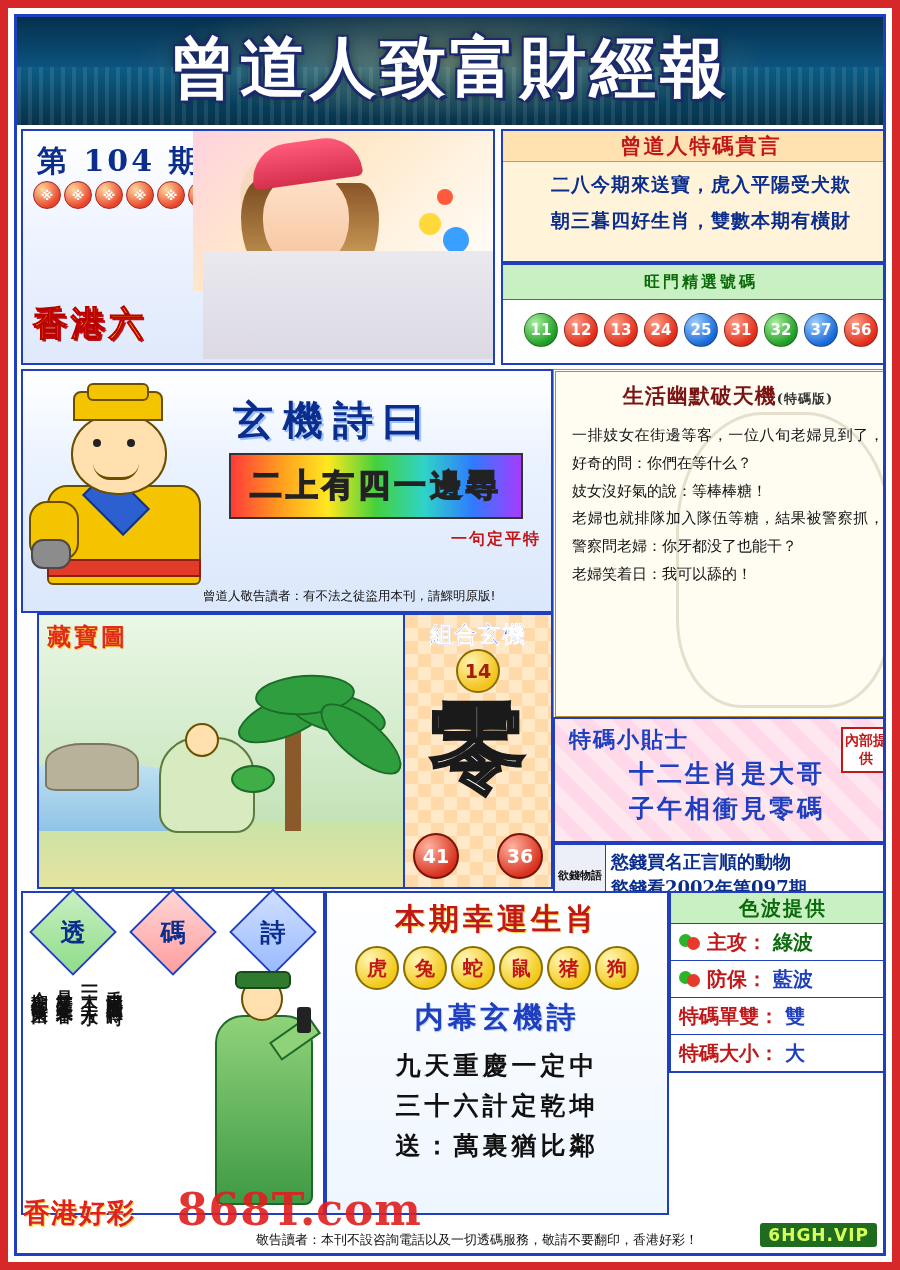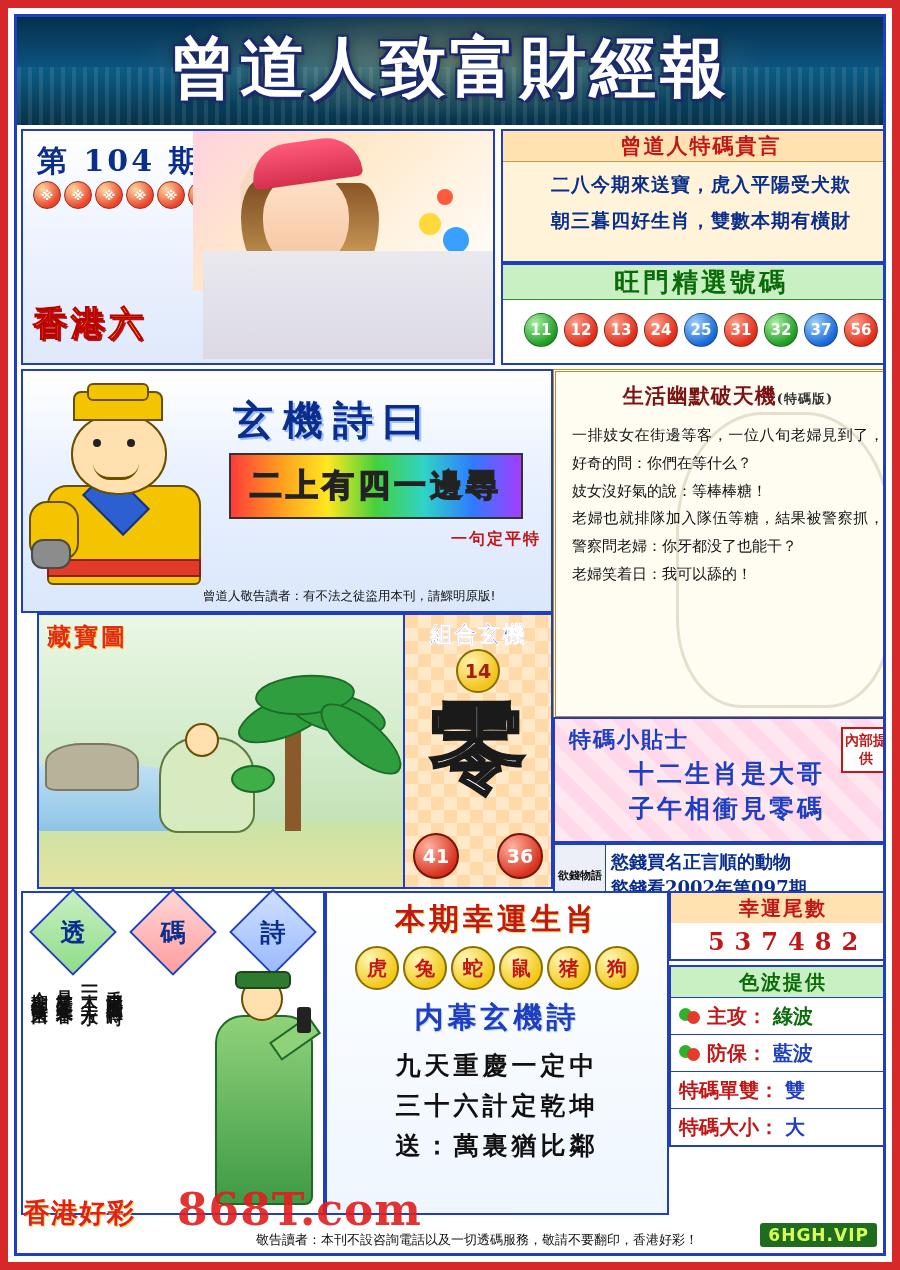--- a/index.html
+++ b/index.html
@@ -145,21 +145,21 @@
   }
 
   .hot-box{
     position:absolute;left:484px;top:138px;width:396px;height:98px;
     border:2px solid #1f3fbf;background:#ffffff;
   }
   .hot-head{
     height:34px;background:#c9f0c3;border-bottom:1px solid #2e8b2e;
     display:flex;align-items:center;justify-content:center;
     font-family:"DejaVu Serif","Liberation Serif",serif;
-    font-weight:bold;font-size:26px;color:#0b6b0b;letter-spacing:3px;
+    font-weight:bold;font-size:16px;color:#0b6b0b;letter-spacing:3px;
   }
   .hot-balls{display:flex;gap:6px;justify-content:center;padding-top:13px;}
   .ball{
     width:32px;height:32px;border-radius:50%;
     display:flex;align-items:center;justify-content:center;
     font-size:15px;font-weight:bold;color:#fff;
     border:1px solid rgba(0,0,0,.35);
   }
   .ball.r{background:radial-gradient(circle at 32% 28%,#ff9f8a,#e02b18 72%);}
   .ball.b{background:radial-gradient(circle at 32% 28%,#9fd0ff,#1567d6 72%);}
@@ -633,31 +633,20 @@
     </div>
     <div class="inner-title">内幕玄機詩</div>
     <div class="inner-lines">
       <div>九天重慶一定中</div>
       <div>三十六計定乾坤</div>
       <div>送：萬裏猶比鄰</div>
     </div>
   </div>
 
   <div class="right-col">
-    <div class="rbox">
-      <div class="rhead red">幸運尾數</div>
-      <div class="rnums">
-        <span>5</span>
-        <span>3</span>
-        <span>7</span>
-        <span>4</span>
-        <span>8</span>
-        <span>2</span>
-      </div>
-    </div>
     <div class="rbox">
       <div class="rhead">色波提供</div>
       <div class="rrow">
         <span class="dotpair">
               <i class="a"></i>
               <i class="b"></i>
             </span>
         <span class="lbl">主攻：</span>
         <span class="val">綠波</span>
       </div>

